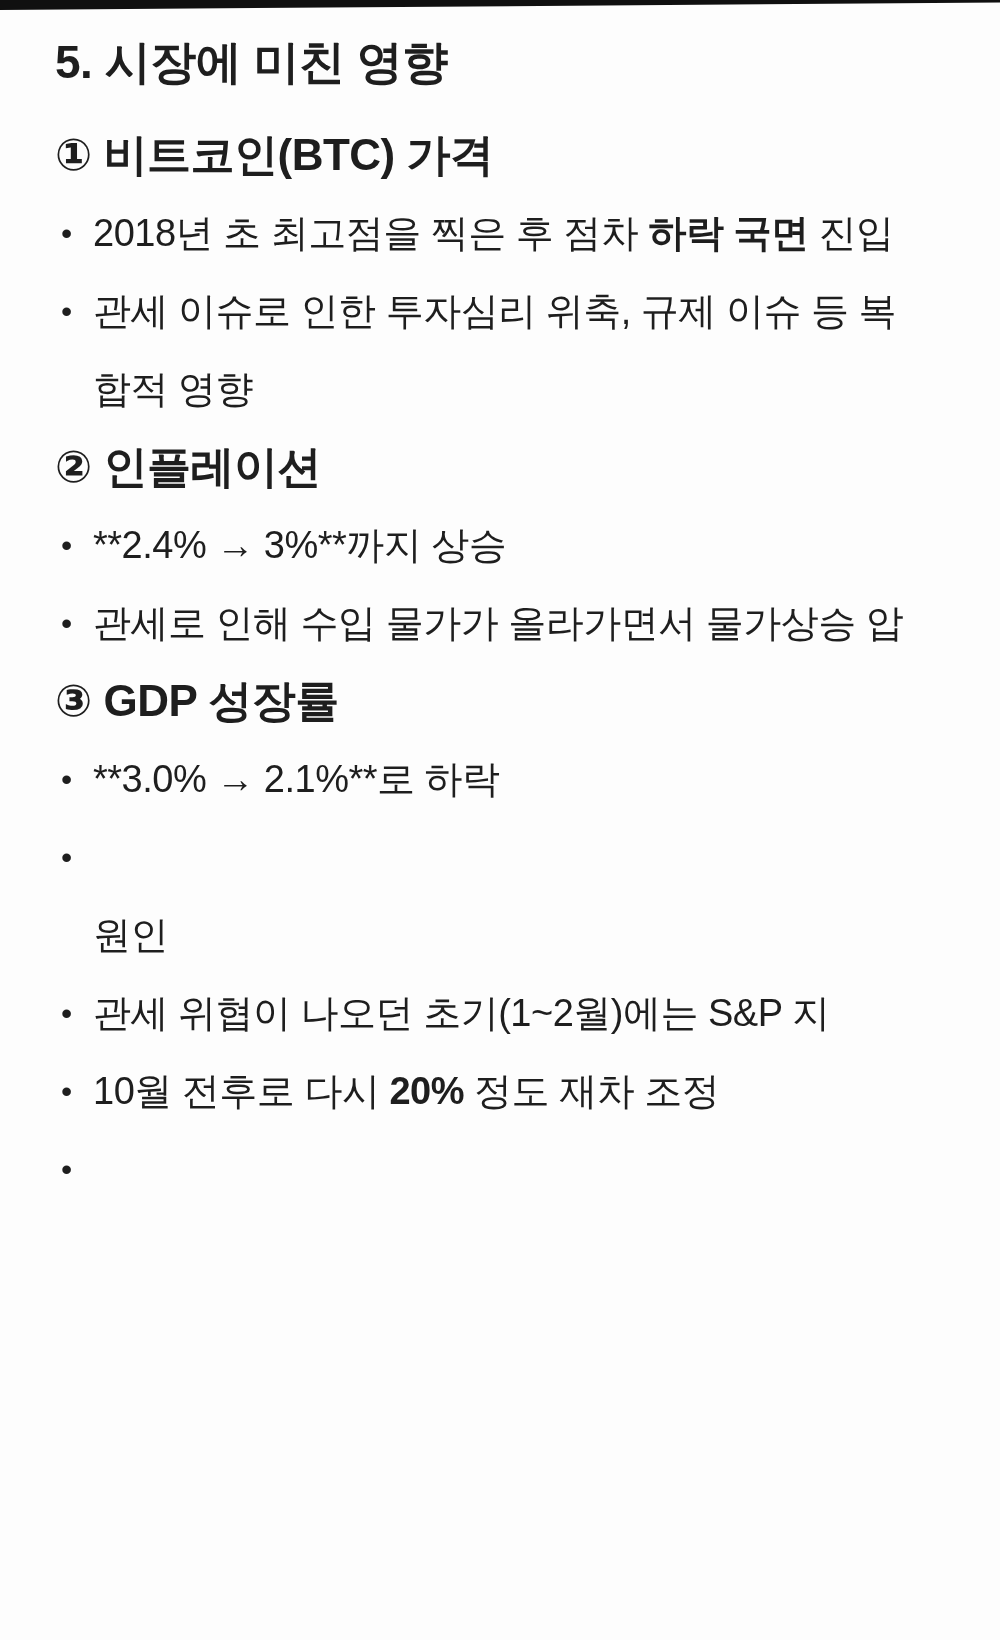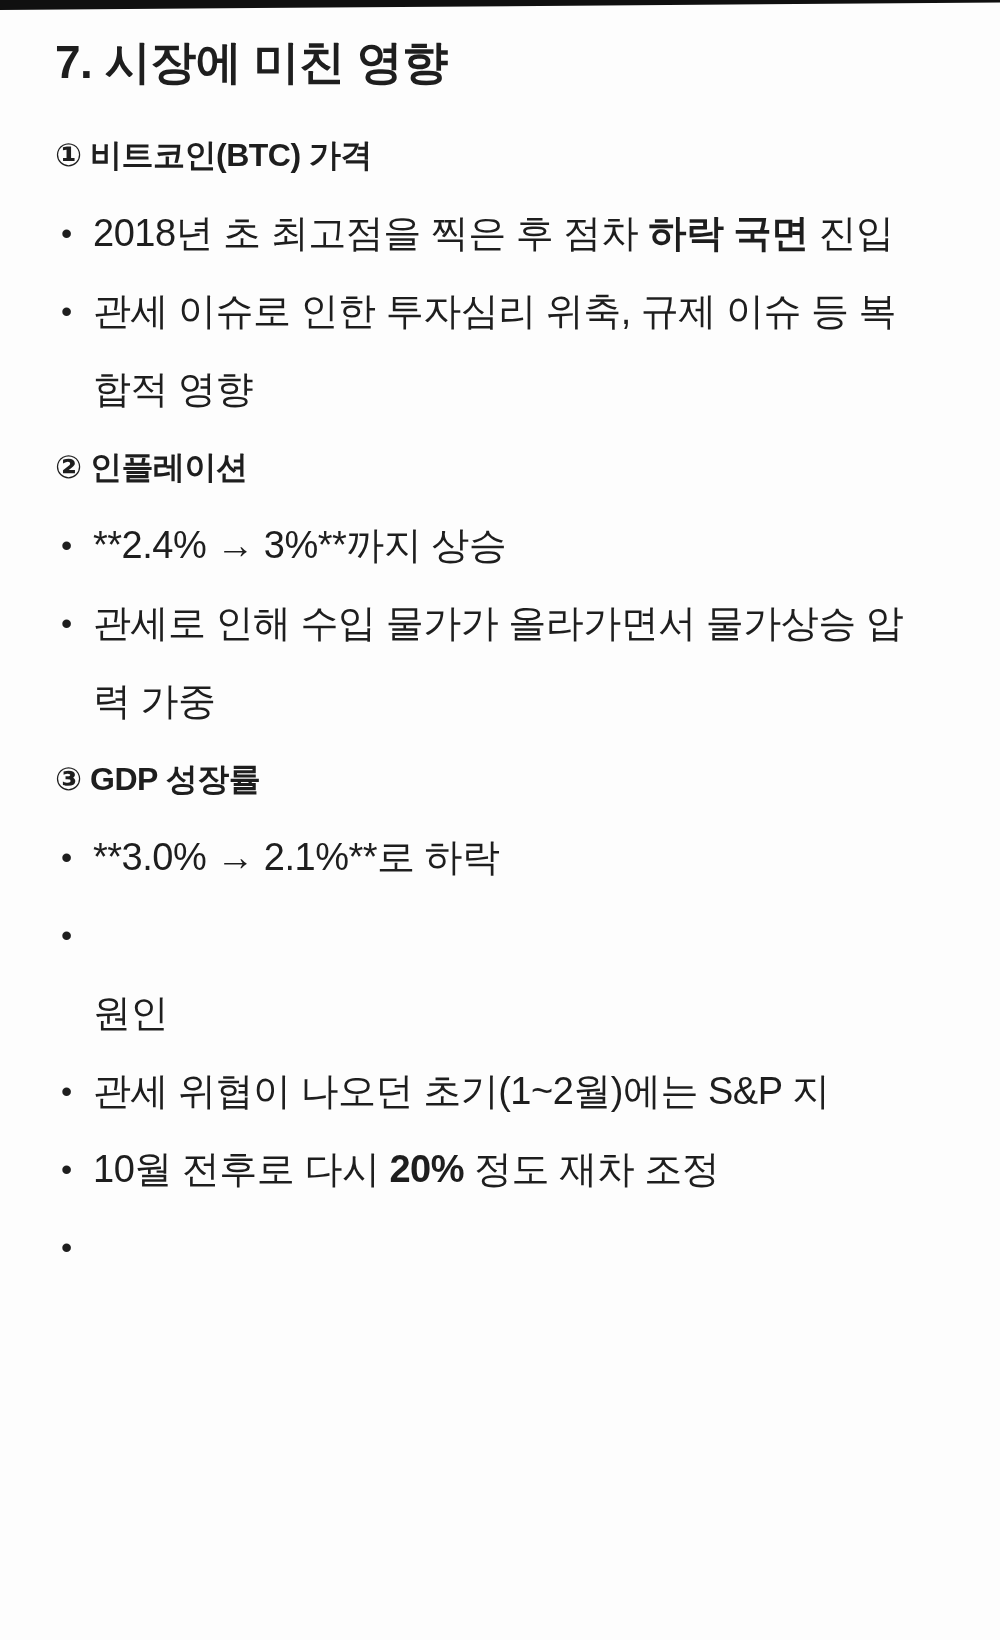--- a/index.html
+++ b/index.html
@@ -25,21 +25,21 @@
   }
   .title {
     font-size: 46px;
     font-weight: 700;
     height: 98px;
     line-height: 88px;
     letter-spacing: -0.5px;
     white-space: nowrap;
   }
   .block.section .line {
-    font-size: 32px;
+    font-size: 44px;
     font-weight: 700;
     height: 78px;
     line-height: 78px;
     letter-spacing: -0.5px;
     white-space: nowrap;
   }
   .block.bullet .line {
     position: relative;
     font-size: 38px;
     height: 78px;
@@ -58,41 +58,40 @@
   .seg.bold {
     font-weight: 700;
   }
 </style>
 </head>
 <body>
 
 <div class="top-bar"></div>
 
 <div class="doc">
-  <div class="title">7. 시장에 미친 영향</div>
+  <div class="title">5. 시장에 미친 영향</div>
   <div id="blocks-root">
       <div class="block section">
         <div class="line"><span class="seg bold">① 비트코인(BTC) 가격</span></div>
       </div>
       <div class="block bullet">
         <div class="line"><span class="marker">•</span><span class="seg">2018년 초 최고점을 찍은 후 점차 </span><span class="seg bold">하락 국면</span><span class="seg"> 진입</span></div>
       </div>
       <div class="block bullet">
         <div class="line"><span class="marker">•</span><span class="seg">관세 이슈로 인한 투자심리 위축, 규제 이슈 등 복</span></div>
         <div class="line"><span class="seg">합적 영향</span></div>
       </div>
       <div class="block section">
         <div class="line"><span class="seg bold">② 인플레이션</span></div>
       </div>
       <div class="block bullet">
         <div class="line"><span class="marker">•</span><span class="seg">**2.4% → 3%**까지 상승</span></div>
       </div>
       <div class="block bullet">
         <div class="line"><span class="marker">•</span><span class="seg">관세로 인해 수입 물가가 올라가면서 물가상승 압</span></div>
-        <div class="line"><span class="seg">력 가중</span></div>
       </div>
       <div class="block section">
         <div class="line"><span class="seg bold">③ GDP 성장률</span></div>
       </div>
       <div class="block bullet">
         <div class="line"><span class="marker">•</span><span class="seg">**3.0% → 2.1%**로 하락</span></div>
       </div>
       <div class="block bullet">
         <div class="line"><span class="marker">•</span></div>
         <div class="line"><span class="seg">원인</span></div>

